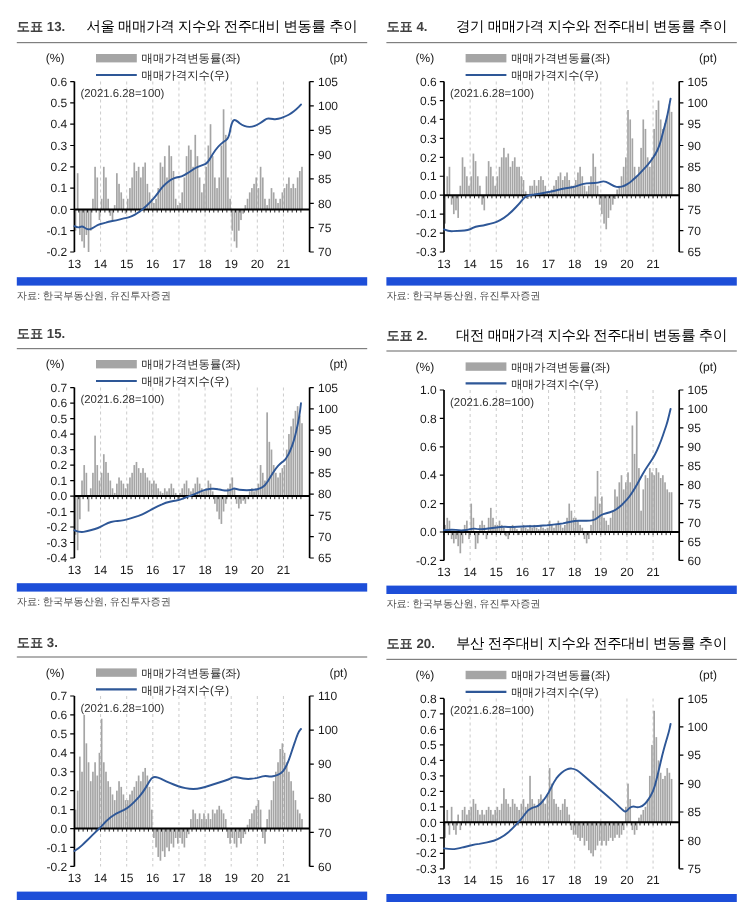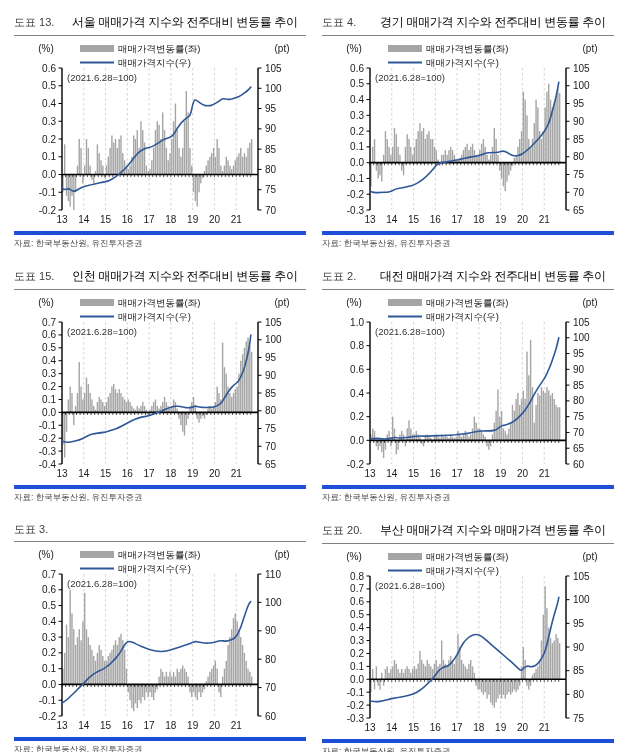--- a/index.html
+++ b/index.html
@@ -1,23 +1,23 @@
 <!DOCTYPE html>
 <html><head>
 <meta charset="utf-8">
 <style>
   html,body{margin:0;padding:0;background:#ffffff;}
   body{width:618px;height:752px;font-family:"Liberation Sans",sans-serif;overflow:hidden;}
   .grid{display:grid;grid-template-columns:292px 292px;column-gap:16px;row-gap:18px;padding:14px 4px 0 14px;}
   .panel{width:292px;}
   .panel-header{display:flex;align-items:baseline;border-bottom:1.5px solid #7f7f7f;padding-bottom:4px;}
-  .fig-no{flex:0 0 58px;font-size:11px;font-weight:normal;color:#3f3f3f;}
+  .fig-no{flex:0 0 58px;font-size:11px;font-weight:bold;color:#3f3f3f;}
   .fig-title{font-size:12px;font-weight:normal;color:#000;letter-spacing:-0.3px;}
   .chart{display:block;margin-top:2px;}
-  .panel-source{margin-top:1px;border-top:4px solid #1d4ed8;padding-top:3px;font-size:8.5px;color:#4a4a4a;}
+  .panel-source{margin-top:1px;border-top:7px solid #1d4ed8;padding-top:3px;font-size:8.5px;color:#4a4a4a;}
 </style>
 </head>
 <body>
 
 <div class="grid">
   <section class="panel">
     <header class="panel-header">
       <span class="fig-no">도표 13.</span>
       <span class="fig-title">서울 매매가격 지수와 전주대비 변동률 추이</span>
     </header>
@@ -504,21 +504,20 @@
           <text x="104" y="28" text-anchor="start" font-size="9.5" fill="#1a1a1a" font-family="&quot;Liberation Sans&quot;, sans-serif" letter-spacing="normal">매매가격지수(우)</text>
         </g>
         <text x="53" y="43" text-anchor="start" font-size="9.5" fill="#333333" font-family="&quot;Liberation Sans&quot;, sans-serif" letter-spacing="normal">(2021.6.28=100)</text>
       </svg>
     <footer class="panel-source">자료: 한국부동산원, 유진투자증권</footer>
   </section>
 
   <section class="panel">
     <header class="panel-header">
       <span class="fig-no">도표 15.</span>
-      <span class="fig-title">인천 매매가격 지수와 전주대비 변동률 추이</span>
     </header>
     <svg class="chart" width="292" height="192" viewBox="0 0 292 192">
         <g>
           <line x1="69.77777777777777" y1="30" x2="69.77777777777777" y2="172" stroke="#cfcfcf" stroke-width="0.9" stroke-dasharray="2.5 2.5"></line>
           <line x1="91.55555555555554" y1="30" x2="91.55555555555554" y2="172" stroke="#cfcfcf" stroke-width="0.9" stroke-dasharray="2.5 2.5"></line>
           <line x1="113.33333333333333" y1="30" x2="113.33333333333333" y2="172" stroke="#cfcfcf" stroke-width="0.9" stroke-dasharray="2.5 2.5"></line>
           <line x1="135.1111111111111" y1="30" x2="135.1111111111111" y2="172" stroke="#cfcfcf" stroke-width="0.9" stroke-dasharray="2.5 2.5"></line>
           <line x1="156.8888888888889" y1="30" x2="156.8888888888889" y2="172" stroke="#cfcfcf" stroke-width="0.9" stroke-dasharray="2.5 2.5"></line>
           <line x1="178.66666666666666" y1="30" x2="178.66666666666666" y2="172" stroke="#cfcfcf" stroke-width="0.9" stroke-dasharray="2.5 2.5"></line>
           <line x1="200.44444444444446" y1="30" x2="200.44444444444446" y2="172" stroke="#cfcfcf" stroke-width="0.9" stroke-dasharray="2.5 2.5"></line>
@@ -1241,21 +1240,21 @@
           <text x="104" y="28" text-anchor="start" font-size="9.5" fill="#1a1a1a" font-family="&quot;Liberation Sans&quot;, sans-serif" letter-spacing="normal">매매가격지수(우)</text>
         </g>
         <text x="53" y="43" text-anchor="start" font-size="9.5" fill="#333333" font-family="&quot;Liberation Sans&quot;, sans-serif" letter-spacing="normal">(2021.6.28=100)</text>
       </svg>
     <footer class="panel-source">자료: 한국부동산원, 유진투자증권</footer>
   </section>
 
   <section class="panel">
     <header class="panel-header">
       <span class="fig-no">도표 20.</span>
-      <span class="fig-title">부산 매매가격 지수와 매매가격 변동률 추이</span>
+      <span class="fig-title">부산 전주대비 지수와 전주대비 변동률 추이</span>
     </header>
     <svg class="chart" width="292" height="192" viewBox="0 0 292 192">
         <g>
           <line x1="69.77777777777777" y1="30" x2="69.77777777777777" y2="172" stroke="#cfcfcf" stroke-width="0.9" stroke-dasharray="2.5 2.5"></line>
           <line x1="91.55555555555554" y1="30" x2="91.55555555555554" y2="172" stroke="#cfcfcf" stroke-width="0.9" stroke-dasharray="2.5 2.5"></line>
           <line x1="113.33333333333333" y1="30" x2="113.33333333333333" y2="172" stroke="#cfcfcf" stroke-width="0.9" stroke-dasharray="2.5 2.5"></line>
           <line x1="135.1111111111111" y1="30" x2="135.1111111111111" y2="172" stroke="#cfcfcf" stroke-width="0.9" stroke-dasharray="2.5 2.5"></line>
           <line x1="156.8888888888889" y1="30" x2="156.8888888888889" y2="172" stroke="#cfcfcf" stroke-width="0.9" stroke-dasharray="2.5 2.5"></line>
           <line x1="178.66666666666666" y1="30" x2="178.66666666666666" y2="172" stroke="#cfcfcf" stroke-width="0.9" stroke-dasharray="2.5 2.5"></line>
           <line x1="200.44444444444446" y1="30" x2="200.44444444444446" y2="172" stroke="#cfcfcf" stroke-width="0.9" stroke-dasharray="2.5 2.5"></line>

